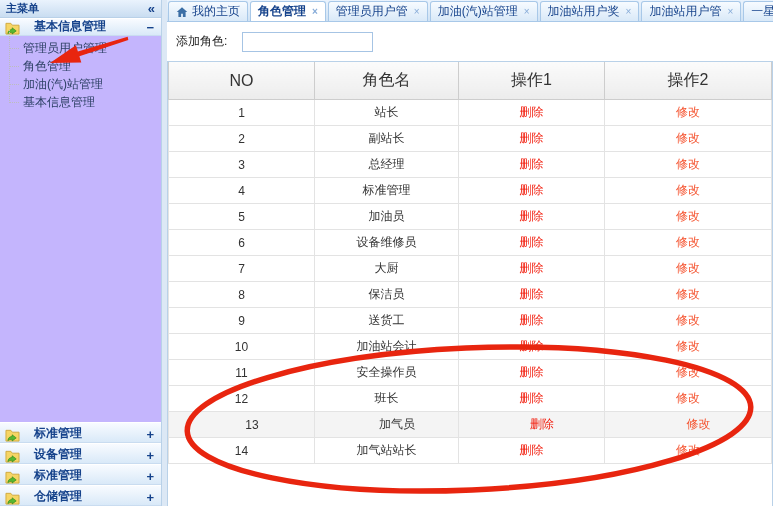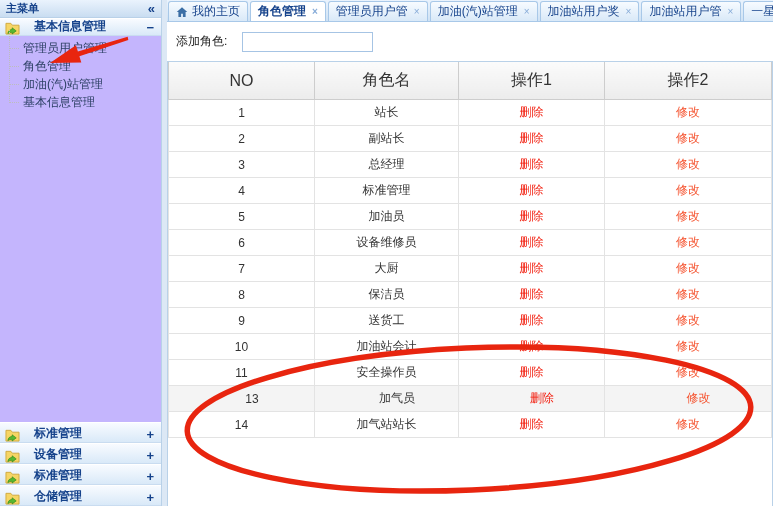--- a/index.html
+++ b/index.html
@@ -242,20 +242,26 @@
               <td>加油站会计</td>
               <td><span class="action-delete" style="color: rgb(242, 28, 12);">删除</span></td>
               <td><span class="action-edit" style="color: rgb(245, 83, 47);">修改</span></td>
             </tr>
             <tr>
               <td>11</td>
               <td>安全操作员</td>
               <td><span class="action-delete" style="color: rgb(242, 28, 12);">删除</span></td>
               <td><span class="action-edit" style="color: rgb(245, 83, 47);">修改</span></td>
             </tr>
+            <tr>
+              <td>12</td>
+              <td>班长</td>
+              <td><span class="action-delete" style="color: rgb(242, 28, 12);">删除</span></td>
+              <td><span class="action-edit" style="color: rgb(245, 83, 47);">修改</span></td>
+            </tr>
             <tr class="row-highlight">
               <td>13</td>
               <td>加气员</td>
               <td><span class="action-delete" style="color: rgb(242, 28, 12);">删除</span></td>
               <td><span class="action-edit" style="color: rgb(245, 83, 47);">修改</span></td>
             </tr>
             <tr>
               <td>14</td>
               <td>加气站站长</td>
               <td><span class="action-delete" style="color: rgb(242, 28, 12);">删除</span></td>

